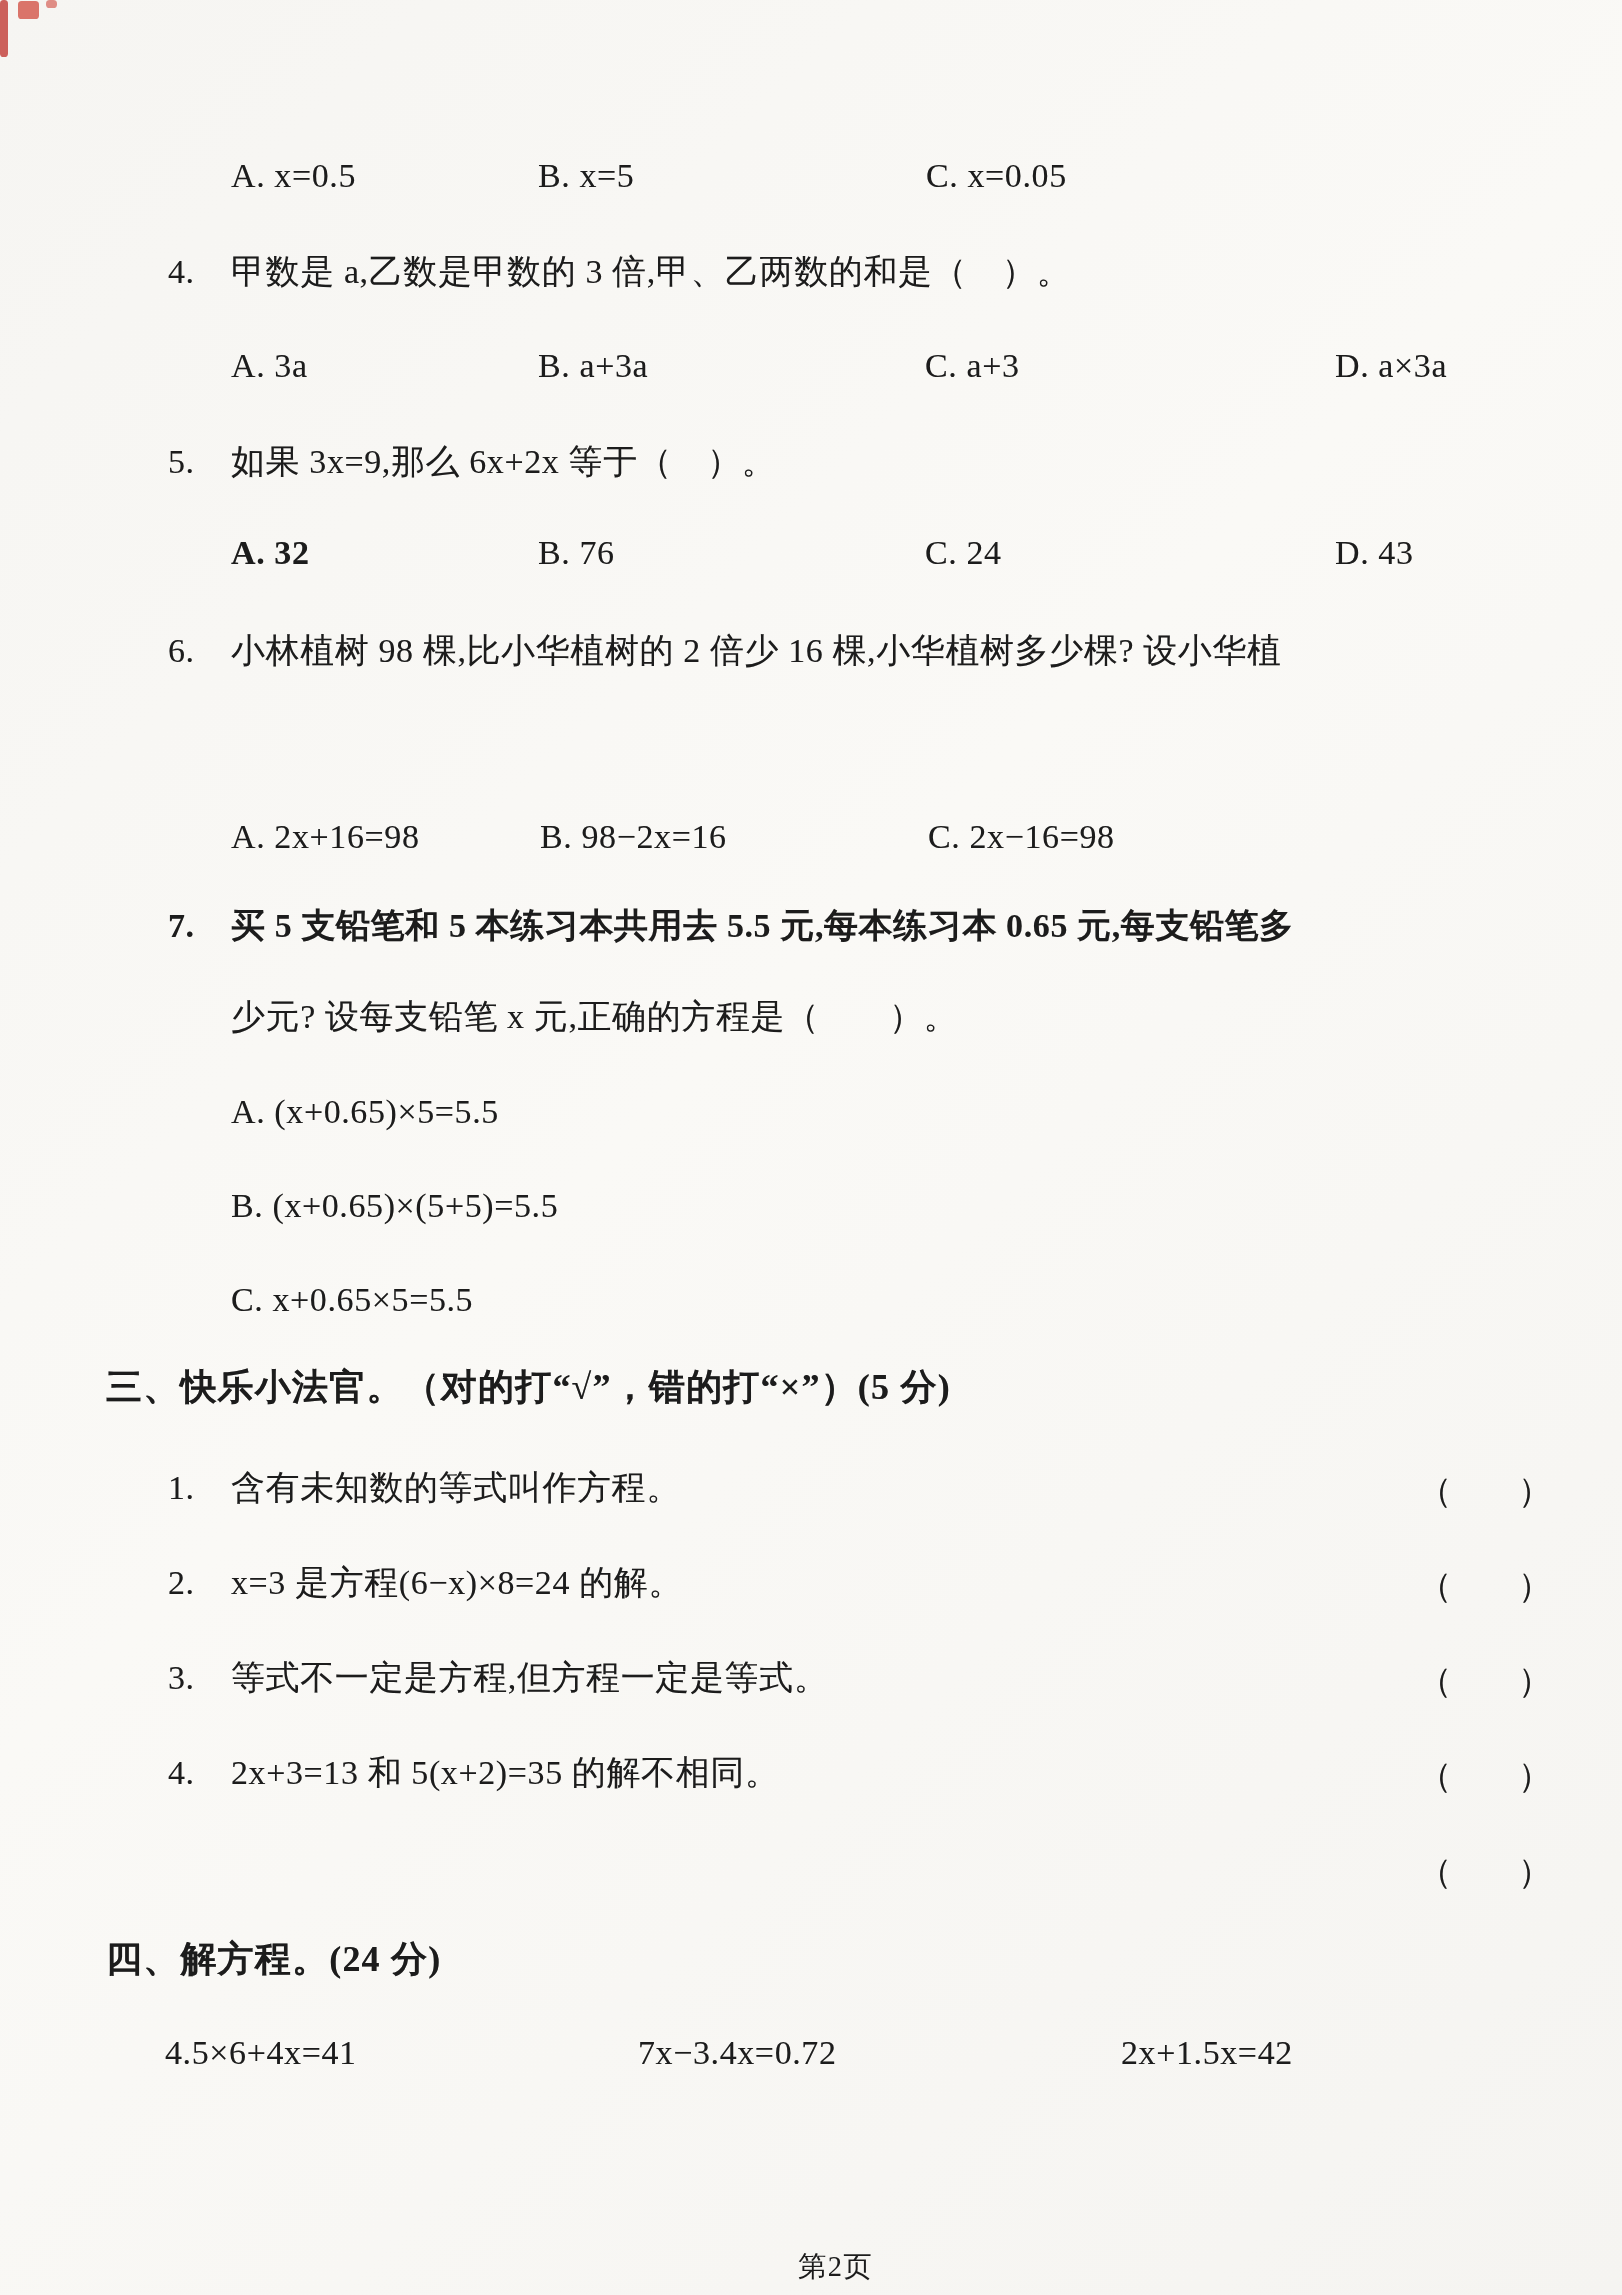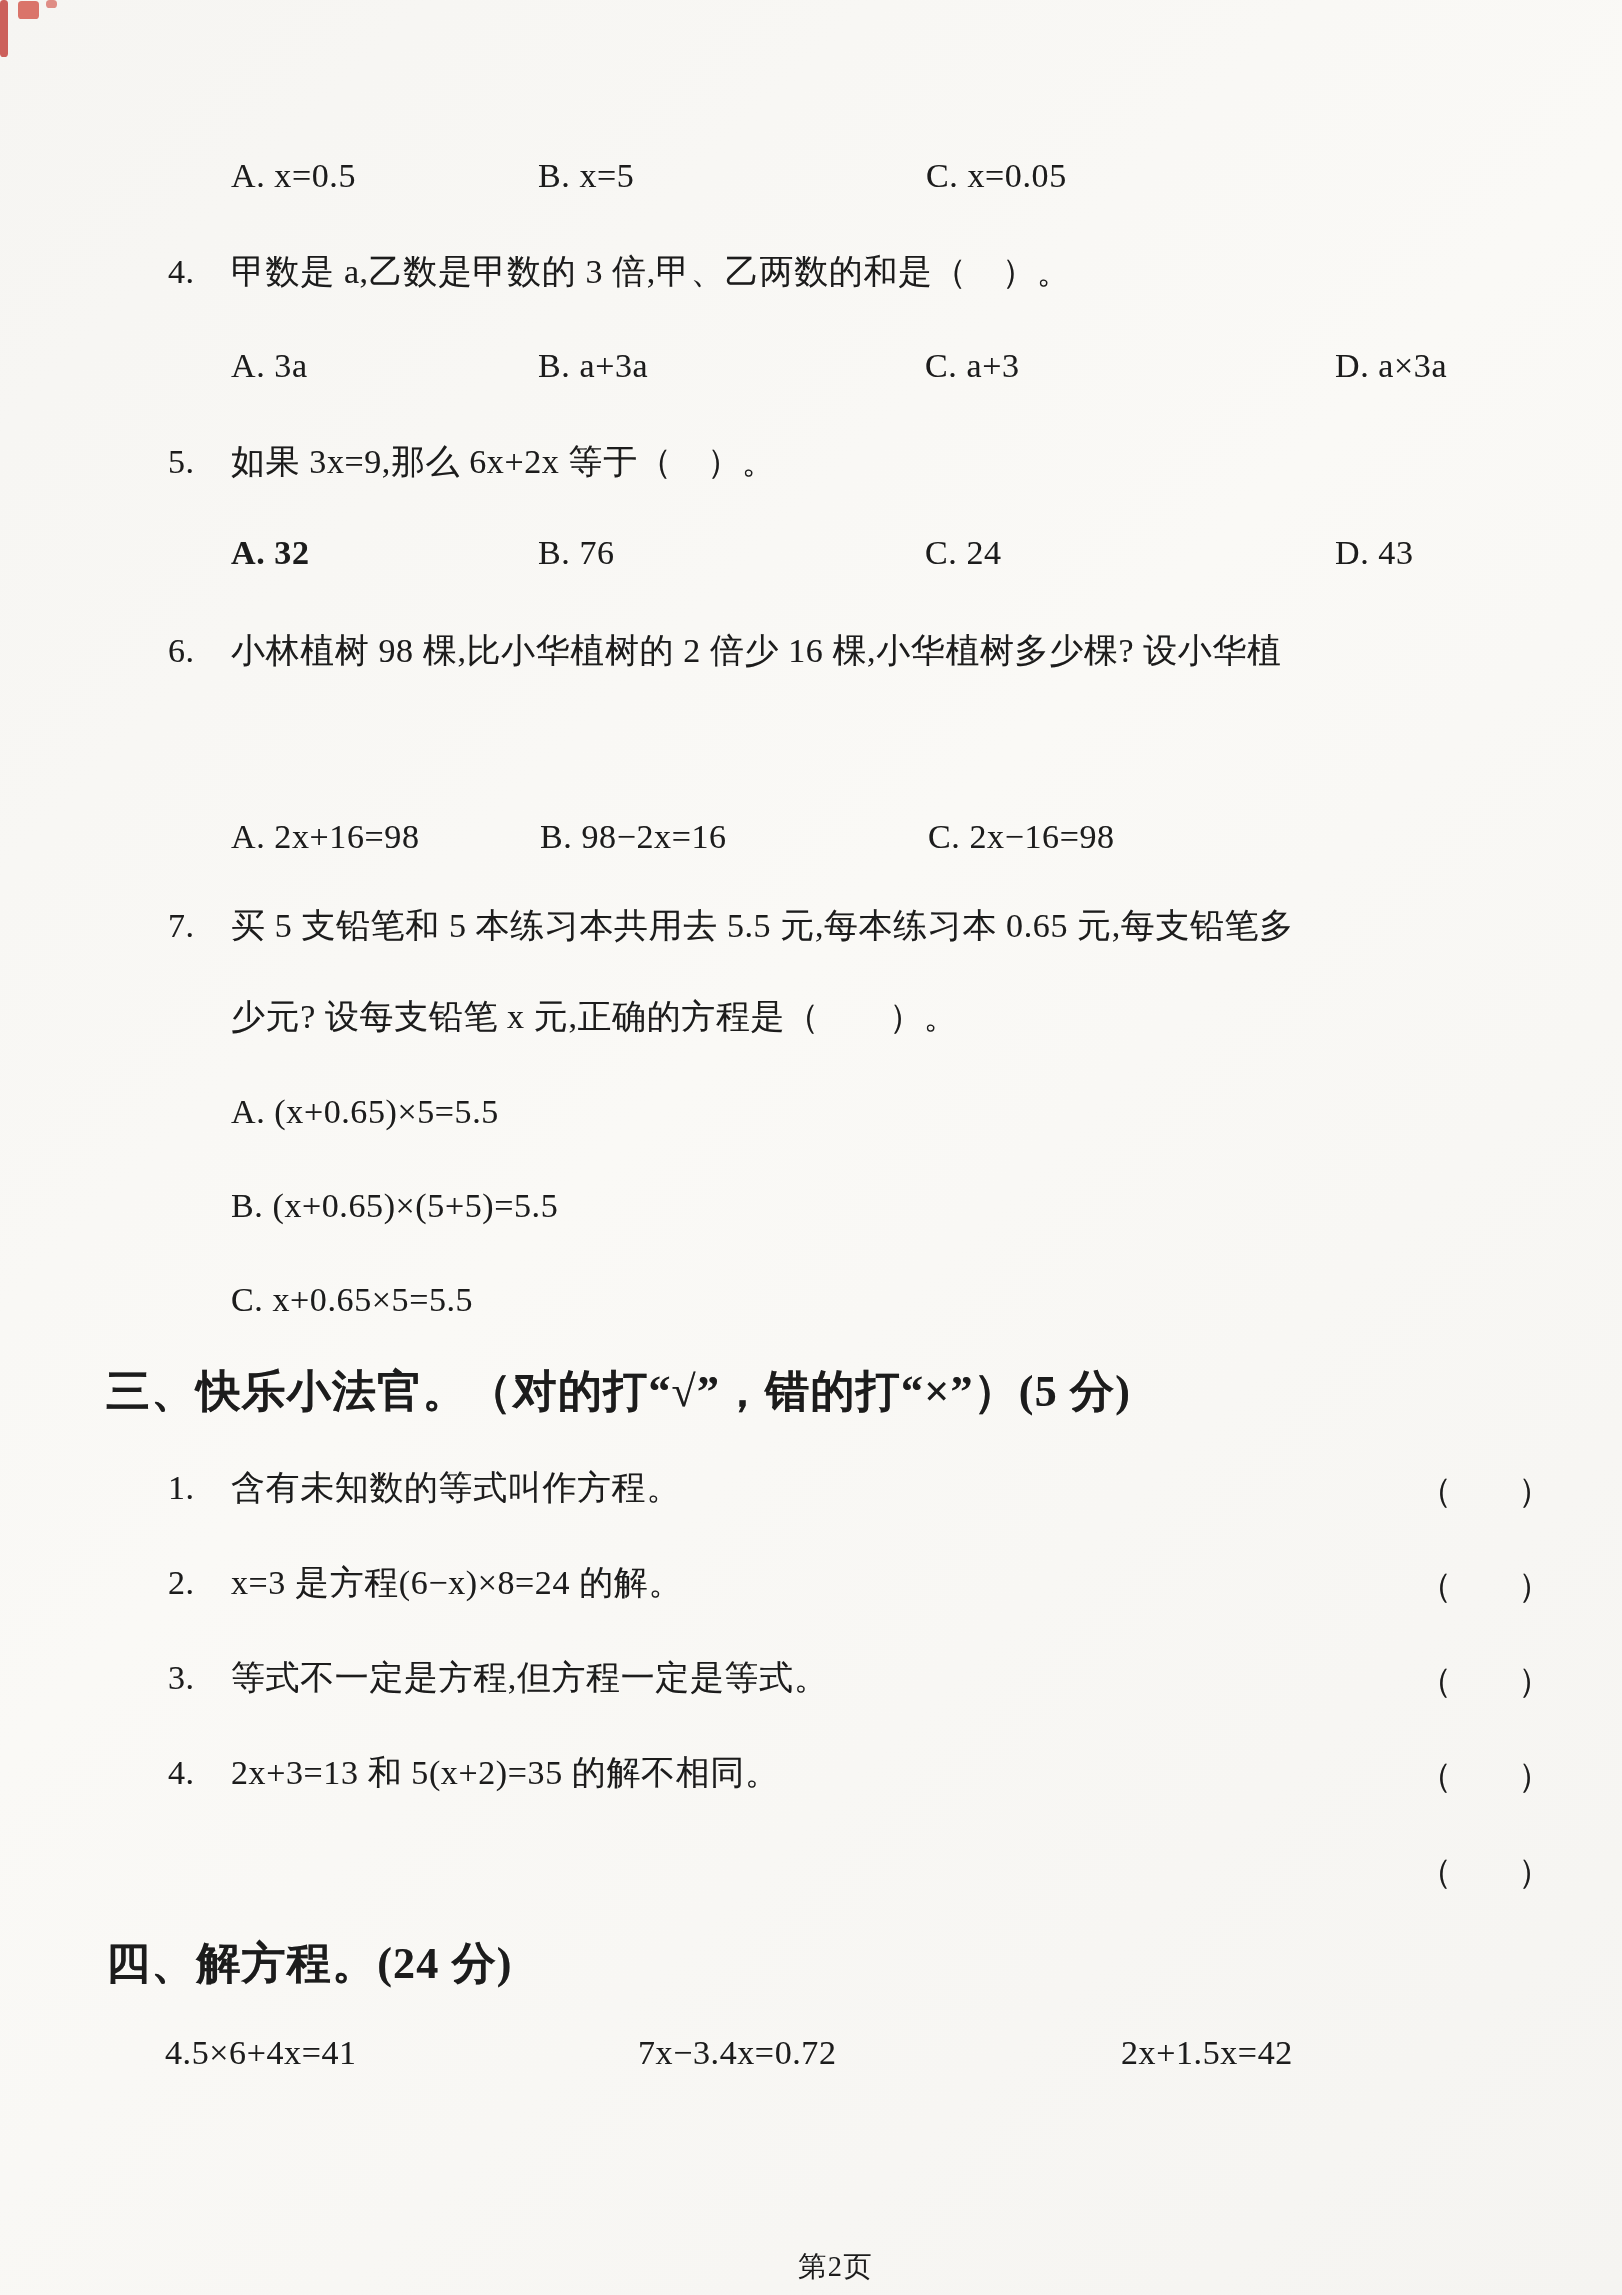--- a/index.html
+++ b/index.html
@@ -16,21 +16,21 @@
     position:absolute;
     font-size:34px;
     line-height:1.15;
     white-space:pre;
     letter-spacing:0.6px;
     text-shadow:0 0 0.6px rgba(20,20,20,.28);
   }
   .qnum { display:inline-block; min-width:63px; }
   .sec-header {
     font-weight:700;
-    font-size:44px;
+    font-size:36px;
     letter-spacing:1.2px;
     text-shadow:0 0 0.6px rgba(0,0,0,.45);
   }
   .blank {
     position:absolute;
     width:134px;
     font-size:34px;
     display:flex;
     justify-content:space-between;
     text-shadow:0 0 0.6px rgba(20,20,20,.28);
@@ -72,21 +72,21 @@
   <div class="line" style="left:231px; top:533px;font-weight:bold;">A. 32</div>
   <div class="line" style="left:538px; top:533px;">B. 76</div>
   <div class="line" style="left:925px; top:533px;">C. 24</div>
   <div class="line" style="left:1335px; top:533px;">D. 43</div>
 
   <div class="line" style="left:168px; top:631px;"><span class="qnum">6.</span><span>小林植树 98 棵,比小华植树的 2 倍少 16 棵,小华植树多少棵? 设小华植</span></div>
   <div class="line" style="left:231px; top:817px;">A. 2x+16=98</div>
   <div class="line" style="left:540px; top:817px;">B. 98−2x=16</div>
   <div class="line" style="left:928px; top:817px;">C. 2x−16=98</div>
 
-  <div class="line" style="left:168px; top:906px;"><span class="qnum">7.</span><span>买 5 支铅笔和 5 本练习本共用去 5.5 元,每本练习本 0.65 元,每支铅笔多</span></div>
+  <div class="line" style="left:168px; top:906px;font-weight:bold;"><span class="qnum">7.</span><span>买 5 支铅笔和 5 本练习本共用去 5.5 元,每本练习本 0.65 元,每支铅笔多</span></div>
   <div class="line" style="left:231px; top:997px;">少元? 设每支铅笔 x 元,正确的方程是（　　）。</div>
   <div class="line" style="left:231px; top:1092px;font-family:Liberation Serif, serif;">A. (x+0.65)×5=5.5</div>
   <div class="line" style="left:231px; top:1186px;">B. (x+0.65)×(5+5)=5.5</div>
   <div class="line" style="left:231px; top:1280px;">C. x+0.65×5=5.5</div>
 
   <div class="line sec-header" style="left:106px; top:1367px;">三、快乐小法官。（对的打“√”，错的打“×”）(5 分)</div>
 
   <div class="line" style="left:168px; top:1468px;"><span class="qnum">1.</span><span>含有未知数的等式叫作方程。</span></div>
   <div class="blank" style="left:1418px; top:1468px;">
       <span>（</span>

